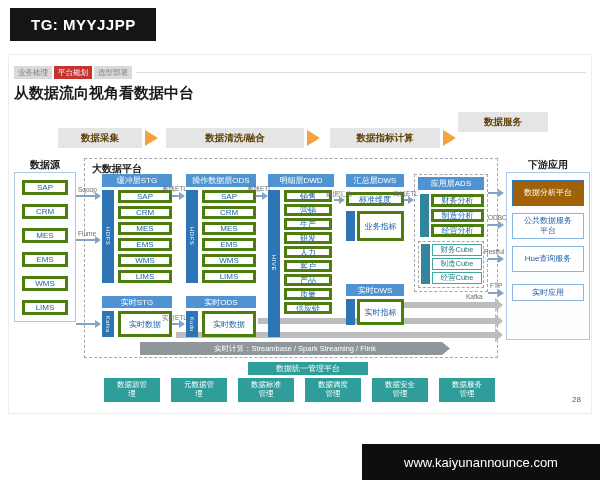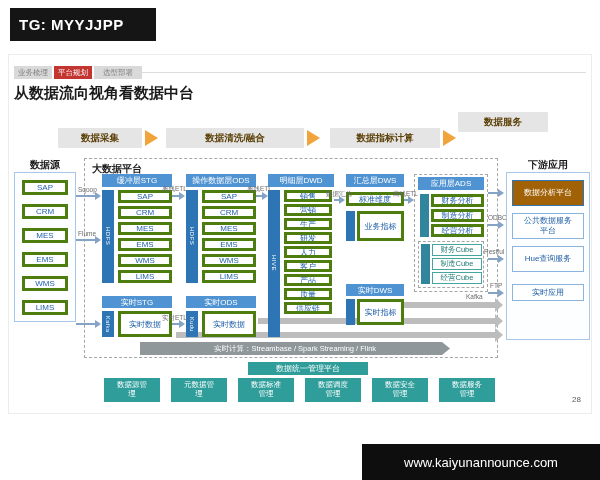--- a/index.html
+++ b/index.html
@@ -1,20 +1,20 @@
 <!DOCTYPE html>
 <html><head>
 <meta charset="utf-8">
 <style>
   *{margin:0;padding:0;box-sizing:border-box}
   html,body{width:600px;height:480px}
   body{font-family:"Liberation Sans","DejaVu Sans",sans-serif;background:#ffffff}
   .page{position:relative;width:600px;height:480px;background:#fff;overflow:hidden}
   .abs{position:absolute}
-  .badge{background:#151515;color:#fff;font-size:15px;font-weight:bold;display:flex;align-items:center;padding-left:9px;letter-spacing:.5px}
+  .badge{background:#151515;color:#fff;font-size:15px;font-weight:bold;display:flex;align-items:center;padding-left:21px;letter-spacing:.5px}
   .footer{background:#0e0e0e;color:#fff;font-size:13px;display:flex;align-items:center;justify-content:center}
   .slide{border:1px solid #ececec;background:#fff}
   .tab{font-size:7.5px;display:flex;align-items:center;justify-content:center;background:#d9d9d9;color:#808080;white-space:nowrap}
   .tab.active{background:#c23531;color:#fff}
   .hrule{background:#dcdcdc}
   .title{font-size:15px;font-weight:bold;color:#1a1a1a;white-space:nowrap}
   .chev{background:#e5e5e5;border-radius:1px;color:#5c4008;font-size:9.5px;font-weight:bold;display:flex;align-items:center;justify-content:center;height:20px;white-space:nowrap}
   .ftri{width:0;height:0;border-top:8px solid transparent;border-bottom:8px solid transparent;border-left:13px solid #f2a43c}
   .pane-label{font-size:10px;font-weight:bold;color:#1a1a1a;text-align:center;white-space:nowrap}
   .pane{border:1px solid #aac7e6;background:#fdfeff}
@@ -49,21 +49,21 @@
 <div class="page">
 
   <div class="abs badge" style="left:10px;top:8px;width:146px;height:33px">
     <span>TG: MYYJJPP</span>
   </div>
 
   <div class="abs slide" style="left:8px;top:54px;width:584px;height:360px"></div>
 
   <div class="abs tab" style="left:14px;top:66px;width:38px;height:13px">业务梳理</div>
   <div class="abs tab active" style="left:54px;top:66px;width:38px;height:13px">平台规划</div>
-  <div class="abs tab" style="left:94px;top:66px;width:48px;height:13px">选型部署</div>
+  <div class="abs tab" style="left:94px;top:66px;width:38px;height:13px">选型部署</div>
   <div class="abs hrule" style="left:136px;top:72px;width:450px;height:1px"></div>
 
   <div class="abs title" style="left:14px;top:84px">从数据流向视角看数据中台</div>
 
   <div class="abs chev" style="left:58px;top:128px;width:84px">数据采集</div>
   <div class="abs ftri" style="left:145px;top:130px"></div>
   <div class="abs chev" style="left:166px;top:128px;width:138px">数据清洗/融合</div>
   <div class="abs ftri" style="left:307px;top:130px"></div>
   <div class="abs chev" style="left:330px;top:128px;width:110px">数据指标计算</div>
   <div class="abs ftri" style="left:443px;top:130px"></div>

